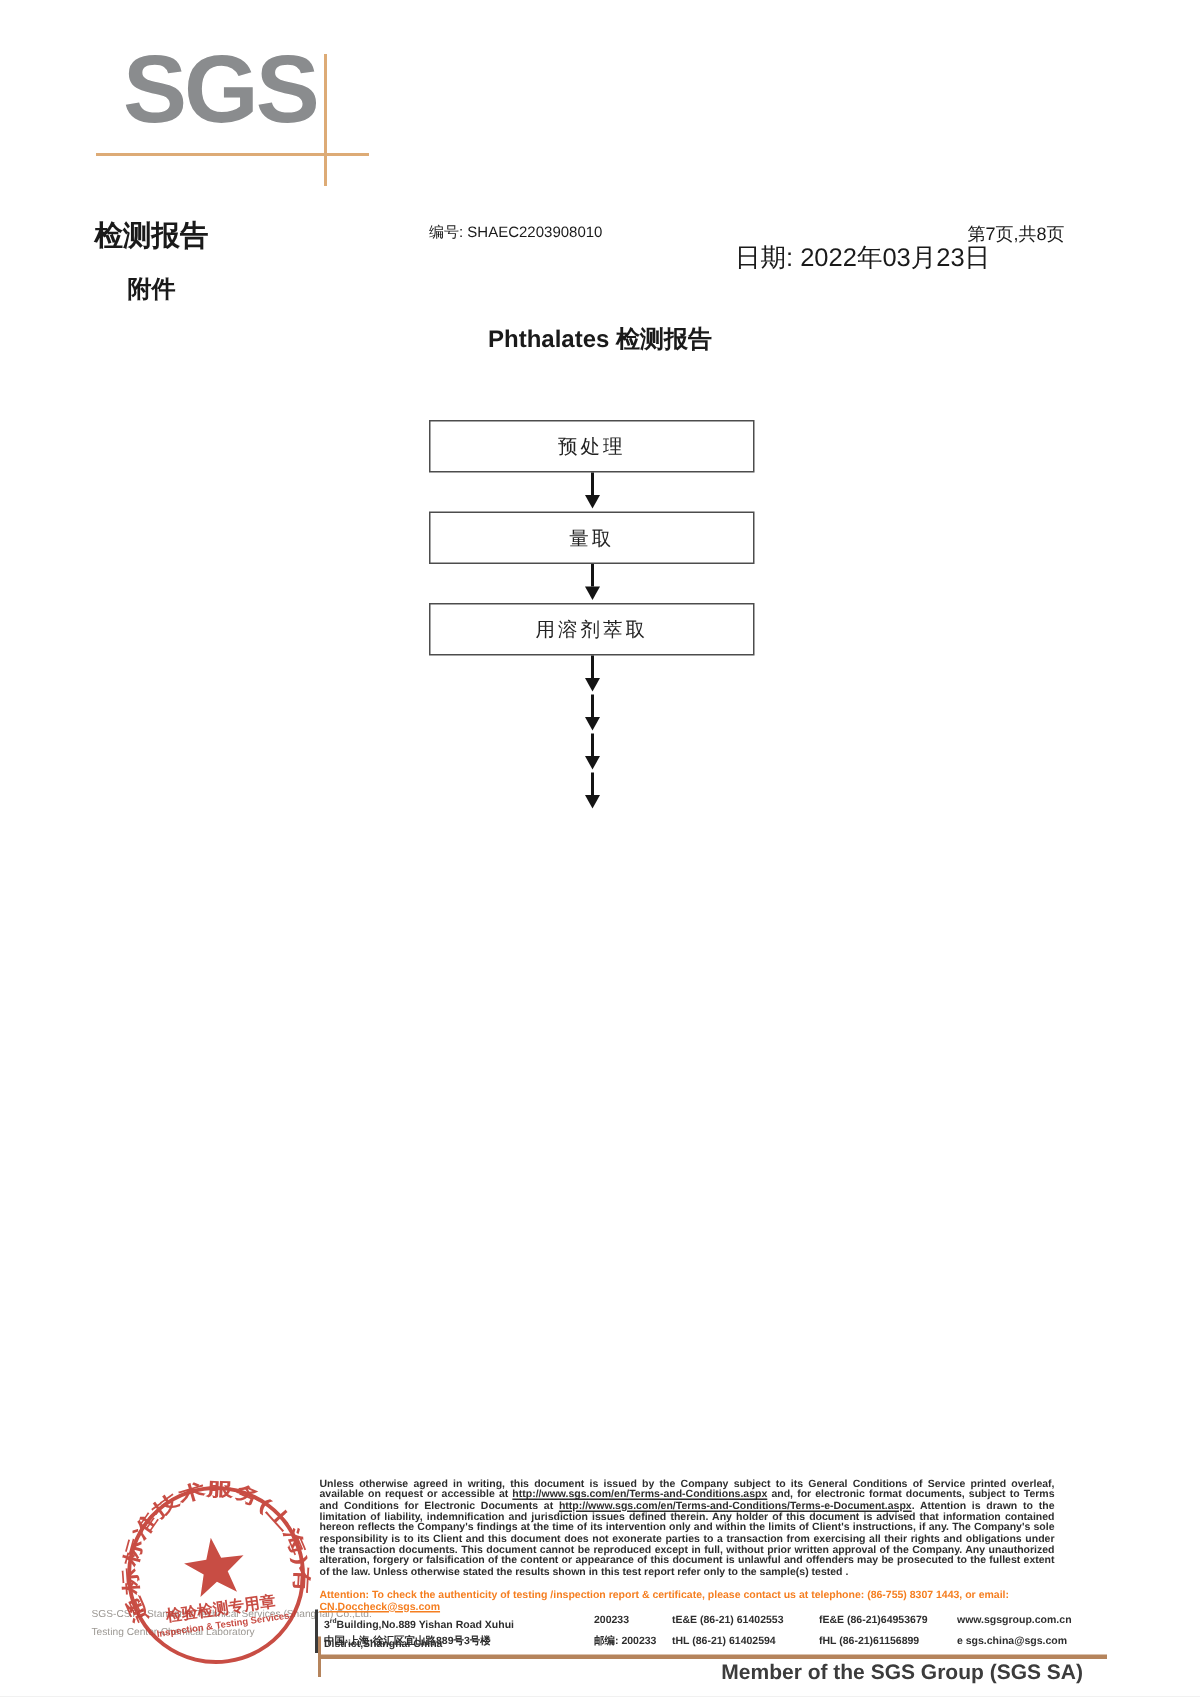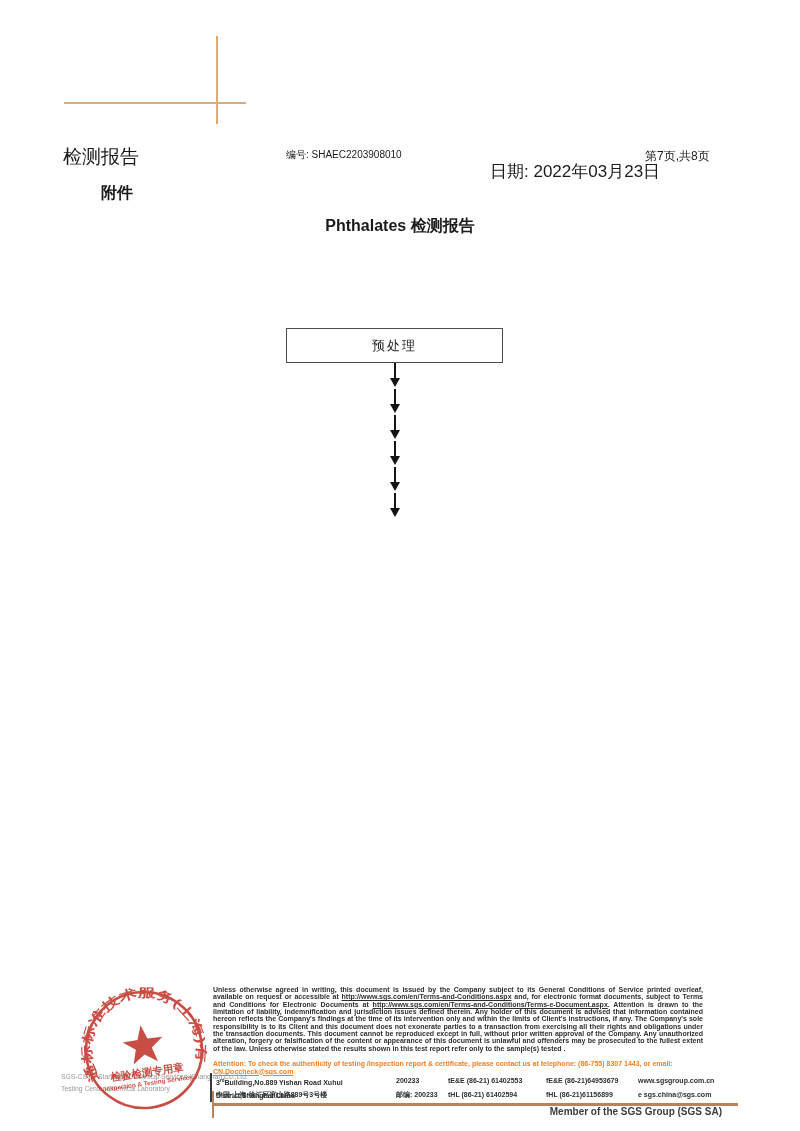--- a/index.html
+++ b/index.html
@@ -13,29 +13,29 @@
   
   .logo-text {
     position:absolute; left:82px; top:22px;
     font-size:64px; font-weight:bold; letter-spacing:-2px;
     color:#8a8c8e; font-family:"Liberation Sans", sans-serif;
   }
   .logo-hline { position:absolute; left:64px; top:102px; width:182px; height:2px; background:#ddab76; }
   .logo-vline { position:absolute; left:216px; top:36px; width:2px; height:88px; background:#ddab76; }
 
   
-  .hdr-title { position:absolute; left:63px; top:144px; font-size:19px; font-weight:normal;text-align:center; }
+  .hdr-title { position:absolute; left:63px; top:144px; font-size:19px; font-weight:bold;text-align:center; }
   .hdr-no    { position:absolute; left:286px; top:148px; font-size:10px; }
   .hdr-date  { position:absolute; left:490px; top:160px; font-size:17px; }
   .hdr-page  { position:absolute; left:645px; top:148px; font-size:12px; }
-  .hdr-attachment { position:absolute; left:63px; top:183px; font-size:16px; font-weight:bold;padding-left:38px; }
+  .hdr-attachment { position:absolute; left:47px; top:183px; font-size:16px; font-weight:bold;padding-left:38px; }
 
   
   .flow-title { position:absolute; left:0; top:216px; width:800px; text-align:center; font-size:16px; font-weight:bold; }
-  .flow-wrap  { position:absolute; left:286px; top:280px; width:217px;margin-top:48px; }
+  .flow-wrap  { position:absolute; left:286px; top:280px; width:217px; }
   .fbox {
     height:35px; width:217px; border:1px solid #4d4d4d; background:#fff;
     display:flex; align-items:center; justify-content:center;
     font-family:"DejaVu Serif", serif; font-size:13px; letter-spacing:2px; color:#222;
   }
   .arrow { height:26px; display:flex; flex-direction:column; align-items:center; justify-content:flex-start; }
   .ashaft { width:2px; height:15px; background:#141414; }
   .ahead  { width:0; height:0; border-left:5px solid transparent; border-right:5px solid transparent; border-top:9px solid #141414; }
 
   
@@ -60,47 +60,50 @@
   .attention .u { text-decoration:underline; }
 
   .addr-sep-dark { position:absolute; left:210px; top:1073px; width:2px; height:29px; background:#3a3a3a; }
   .addr-block { position:absolute; left:216px; top:1074px; width:496px; font-size:7px; color:#2e2e2e; font-weight:600; }
   .addr-row { display:flex; align-items:flex-start; height:14px; line-height:13px; }
   .c-addr { width:180px; } .c-post { width:52px; } .c-tel { width:98px; } .c-fax { width:92px; } .c-web { width:74px; }
   .addr-block sup { font-size:4.5px; vertical-align:super; }
 
   .foot-hline { position:absolute; left:213px; top:1103px; width:525px; height:3px; background:#b5845c; }
   .foot-vline { position:absolute; left:212px; top:1091px; width:2px; height:27px; background:#b5845c; }
-  .member { position:absolute; top:1106px; right:78px; font-size:10px; font-weight:600; color:#3c3c3c; }
+  .member { position:absolute; top:1106px; right:78px; font-size:14px; font-weight:600; color:#3c3c3c; }
 </style>
 </head>
 <body>
 
 <div class="page">
 
+  <div class="logo-text">SGS</div>
   <div class="logo-hline"></div>
   <div class="logo-vline"></div>
 
   <div class="hdr-title">检测报告</div>
   <div class="hdr-no">编号: SHAEC2203908010</div>
   <div class="hdr-date">日期: 2022年03月23日</div>
   <div class="hdr-page">第7页,共8页</div>
   <div class="hdr-attachment">附件</div>
 
   <div class="flow-title">Phthalates 检测报告</div>
   <div class="flow-wrap">
       <div class="fbox">预处理</div>
       <div class="arrow">
         <span class="ashaft"></span>
         <span class="ahead"></span>
       </div>
+      <div class="fbox">量取</div>
       <div class="arrow">
         <span class="ashaft"></span>
         <span class="ahead"></span>
       </div>
+      <div class="fbox">用溶剂萃取</div>
       <div class="arrow">
         <span class="ashaft"></span>
         <span class="ahead"></span>
       </div>
       <div class="arrow">
         <span class="ashaft"></span>
         <span class="ahead"></span>
       </div>
       <div class="arrow">
         <span class="ashaft"></span>

